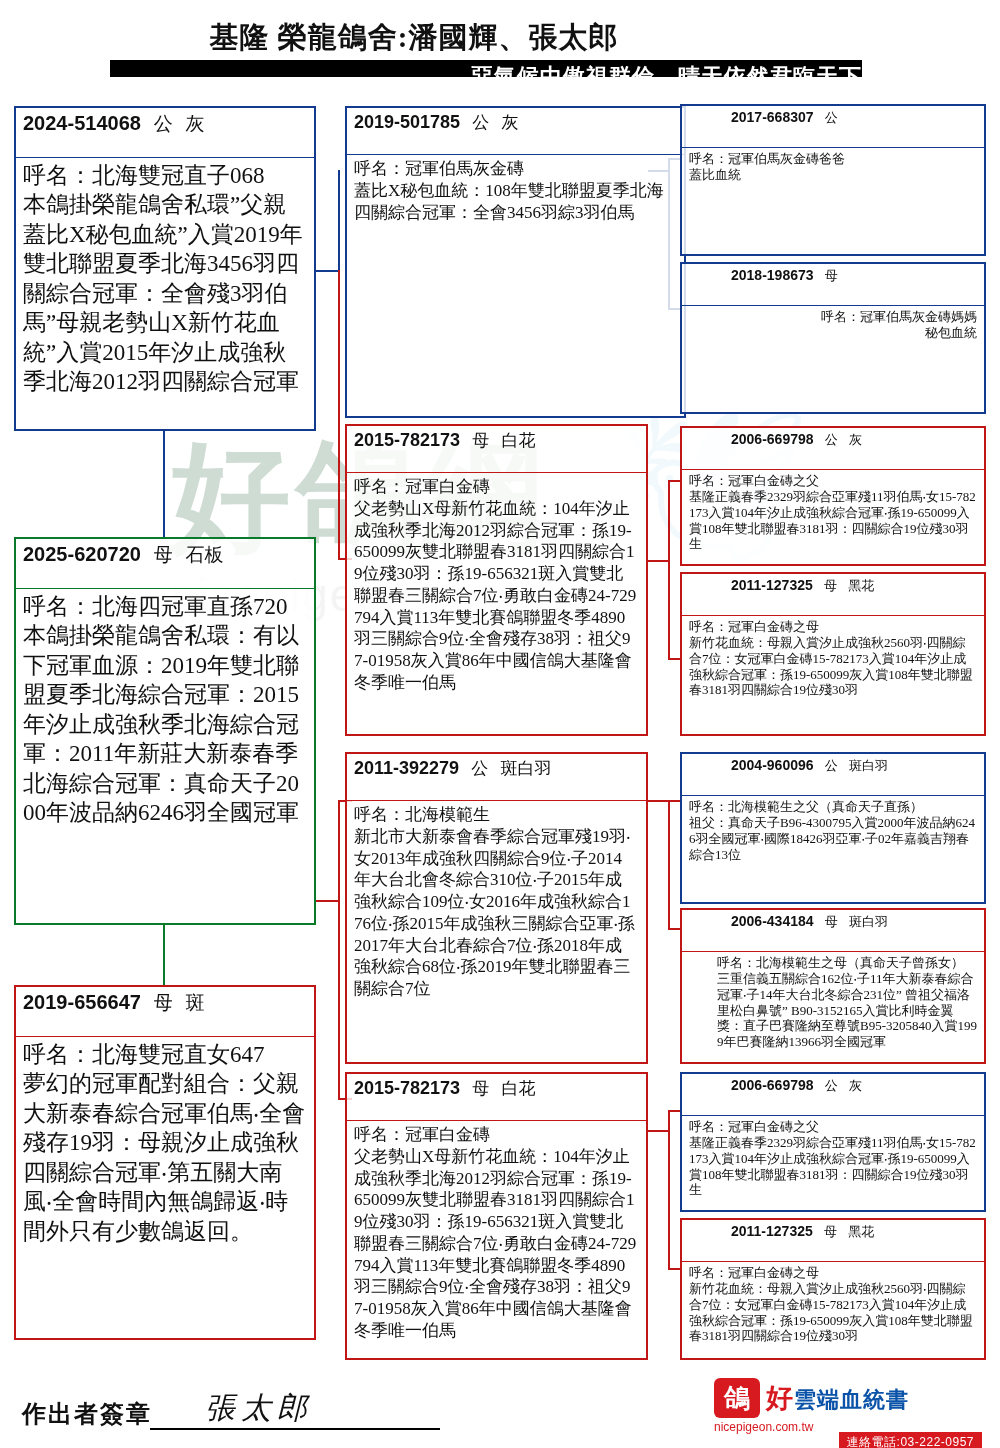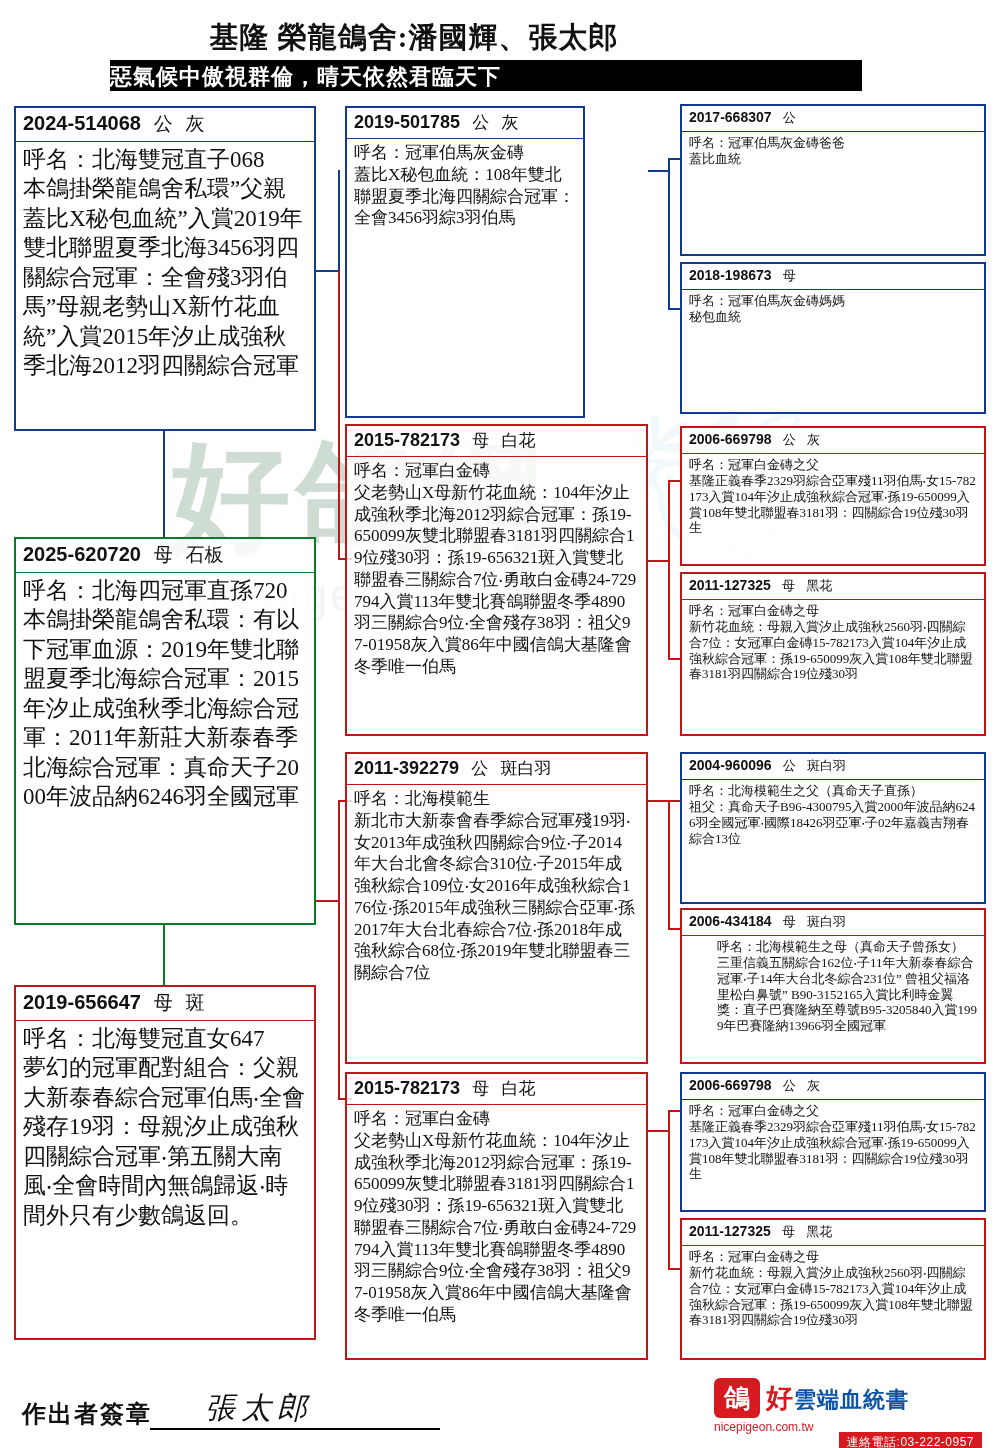--- a/index.html
+++ b/index.html
@@ -49,41 +49,41 @@
     position: absolute;
     top: 18px; left: 0; width: 828px;
     text-align: center;
     font-size: 29px;
     font-weight: bold;
     letter-spacing: 1px;
   }
   .title-band {
     position: absolute;
     top: 60px; left: 110px;
-    width: 752px; height: 31px;
+    width: 752px; height: 17px;
     background: #000;
     color: #fff;
     font-size: 22px;
     font-weight: bold;
-    text-align: left;
+    text-align: right;
     line-height: 34px;
     letter-spacing: 1px;
   }
   
   .box {
     position: absolute;
     background: rgba(255,255,255,0.82);
     border: 2px solid #123a8f;
     z-index: 2;
     overflow: hidden;
   }
   .box.red { border-color: #c01616; }
   .box.green { border-color: #0a7a2a; }
   .box .hdr {
-    padding: 3px 7px 4px 7px;
+    padding: 3px 7px 20px 7px;
     border-bottom: 1px solid #123a8f;
     white-space: nowrap;
   }
   .box.red .hdr { border-bottom-color: #c01616; }
   .box.green .hdr { border-bottom-color: #0a7a2a; }
   .ring {
     font-weight: bold;
     font-family: "Liberation Sans", sans-serif;
   }
   .sexcol { margin-left: 8px; }
@@ -93,21 +93,21 @@
     word-break: break-all;
   }
   
   .g1 .hdr { font-size: 19px; }
   .g1 .ring { font-size: 20px; }
   .g1 .body { font-size: 23px; }
   .g2 .hdr { font-size: 17px; }
   .g2 .ring { font-size: 18px; }
   .g2 .body { font-size: 17px; }
   .g3 .hdr { font-size: 13px; }
-  .g3 .ring { font-size: 14px; }
+  .g3 .ring { font-size: 14px; margin-left: 42px; }
   .g3 .body { font-size: 13px; line-height: 1.22; }
   
   .conn {
     position: absolute;
     background: #123a8f;
     z-index: 1;
   }
   .conn.red { background: #c01616; }
   .conn.green { background: #0a7a2a; }
   
@@ -247,21 +247,21 @@
 <div class="box g1 red" style="left:14px; top:985px; width:302px; height:355px;">
   <div class="hdr">
     <span class="ring">2019-656647</span>
     <span class="sexcol">母</span>
     <span class="sexcol">斑</span>
   </div>
   <div class="body" style="white-space:pre-wrap;">呼名：北海雙冠直女647
 夢幻的冠軍配對組合：父親大新泰春綜合冠軍伯馬‧全會殘存19羽：母親汐止成強秋四關綜合冠軍‧第五關大南風‧全會時間內無鴿歸返‧時間外只有少數鴿返回。</div>
 </div>
 
-<div class="box g2" style="left:345px; top:106px; width:240px; height:312px;">
+<div class="box g2" style="left:345px; top:106px; width:341px; height:312px;">
   <div class="hdr">
     <span class="ring">2019-501785</span>
     <span class="sexcol">公</span>
     <span class="sexcol">灰</span>
   </div>
   <div class="body" style="white-space:pre-wrap;">呼名：冠軍伯馬灰金磚
 蓋比X秘包血統：108年雙北聯盟夏季北海四關綜合冠軍：全會3456羽綜3羽伯馬</div>
 </div>
 
 <div class="box g2 red" style="left:345px; top:424px; width:303px; height:312px;">
@@ -303,21 +303,21 @@
   <div class="body" style="white-space:pre-wrap;">呼名：冠軍伯馬灰金磚爸爸
 蓋比血統</div>
 </div>
 
 <div class="box g3" style="left:680px; top:262px; width:306px; height:152px;">
   <div class="hdr">
     <span class="ring">2018-198673</span>
     <span class="sexcol">母</span>
     <span class="sexcol"></span>
   </div>
-  <div class="body" style="white-space:pre-wrap;">呼名：冠軍伯馬灰金磚媽媽
+  <div class="body" style="white-space:pre-wrap;text-align:right;">呼名：冠軍伯馬灰金磚媽媽
 秘包血統</div>
 </div>
 
 <div class="box g3 red" style="left:680px; top:426px; width:306px; height:140px;">
   <div class="hdr">
     <span class="ring">2006-669798</span>
     <span class="sexcol">公</span>
     <span class="sexcol">灰</span>
   </div>
   <div class="body" style="white-space:pre-wrap;">呼名：冠軍白金磚之父

